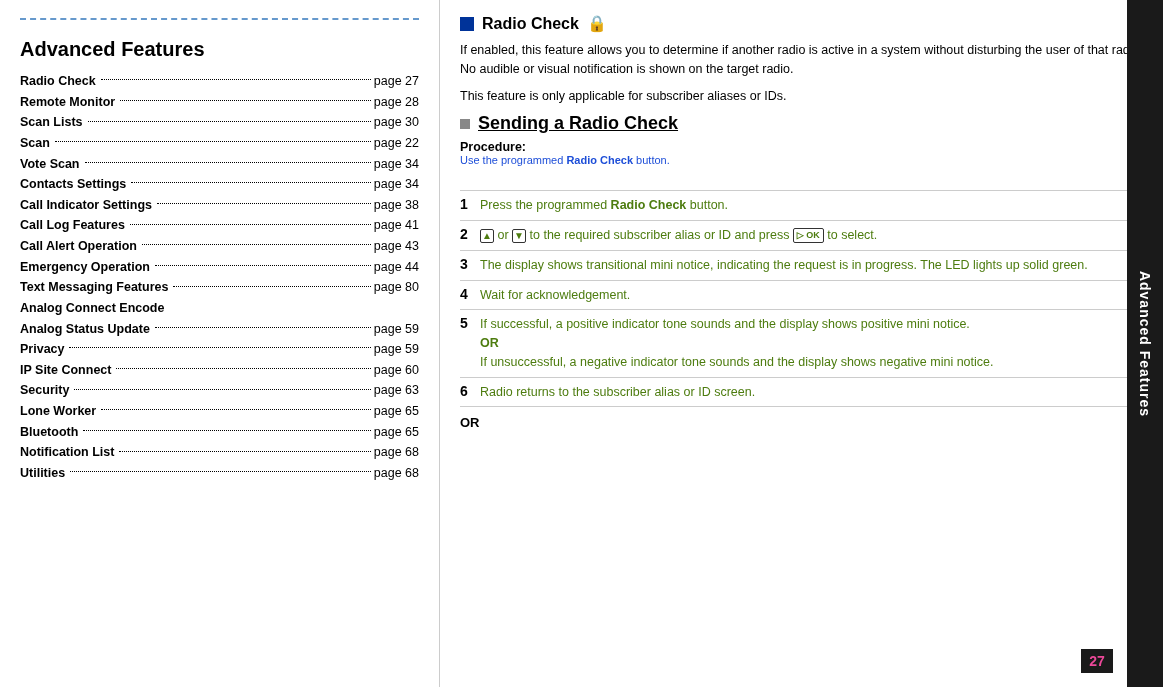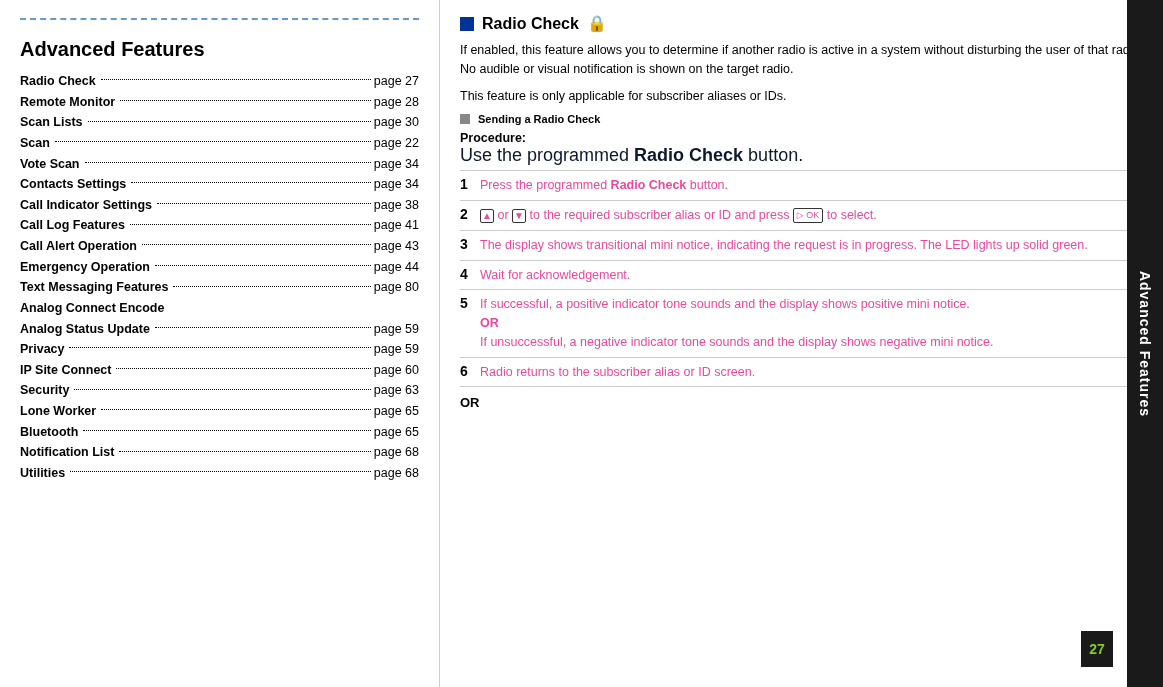--- a/index.html
+++ b/index.html
@@ -94,28 +94,28 @@
       font-size: 14px;
       font-weight: bold;
       transform: rotate(90deg);
       white-space: nowrap;
       letter-spacing: 1px;
     }
 
     
     .page-number-badge {
       position: absolute;
-      bottom: 20px;
+      bottom: 14px;
       right: 50px;
       background: #1a1a1a;
-      color: #84cc16;
+      color: #ec4899;
       font-size: 14px;
       font-weight: bold;
       width: 32px;
-      height: 36px;
+      height: 24px;
       display: flex;
       align-items: center;
       justify-content: center;
     }
 
     
     .section-heading {
       display: flex;
       align-items: center;
       margin-bottom: 8px;
@@ -159,35 +159,36 @@
 
     .grey-bullet {
       width: 10px;
       height: 10px;
       background: #888;
       margin-right: 8px;
       flex-shrink: 0;
     }
 
     .sub-heading h3 {
-      font-size: 11px;
-      font-weight: bold;
-      color: #000;
+      font-size: 18px;
+      font-weight: bold;
+      color: #000;
+      text-decoration: underline;
     }
 
     .procedure-label {
       font-size: 12.5px;
       font-weight: bold;
       color: #000;
     }
 
     .procedure-text {
-      font-size: 18px;
-      color: #0f172a;
-      margin-bottom: 4px;
+      font-size: 11px;
+      color: #1d4ed8;
+      margin-bottom: 24px;
     }
 
     
     .steps-table {
       width: 100%;
       border-collapse: collapse;
     }
 
     .steps-table tr {
       border-top: 1px solid #ccc;
@@ -201,21 +202,21 @@
       font-size: 14px;
       font-weight: bold;
       color: #000;
       vertical-align: top;
       padding: 5px 8px 5px 0;
       width: 20px;
     }
 
     .steps-table td.step-content {
       font-size: 12.5px;
-      color: #ec4899;
+      color: #4d7c0f;
       vertical-align: top;
       padding: 5px 0;
       line-height: 1.5;
     }
 
     .steps-table td.step-content b {
       font-weight: bold;
     }
 
     .or-line {
@@ -242,21 +243,21 @@
       line-height: 12px;
       font-size: 10px;
     }
 
     .ok-btn {
       display: inline-block;
       border: 1px solid #333;
       border-radius: 2px;
       padding: 0 3px;
       font-size: 9px;
-      font-weight: normal;
+      font-weight: bold;
       vertical-align: middle;
     }
   </style>
 </head>
 <body>
 
 <div class="left-panel">
   <div class="dashed-top"></div>
   <h1>Advanced Features</h1>
   <div id="toc-container">

